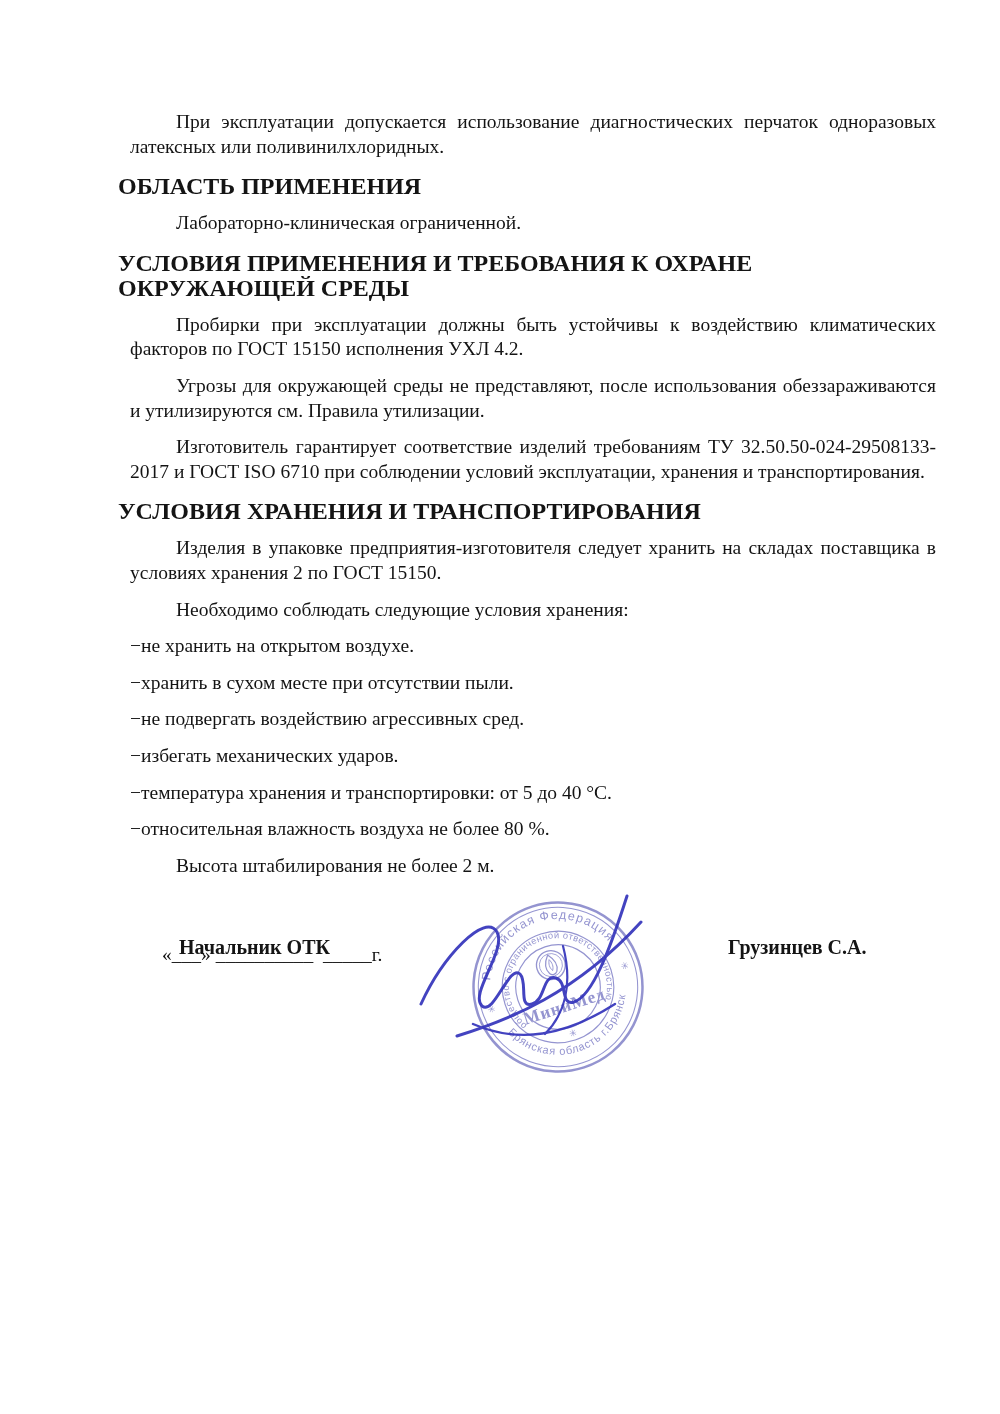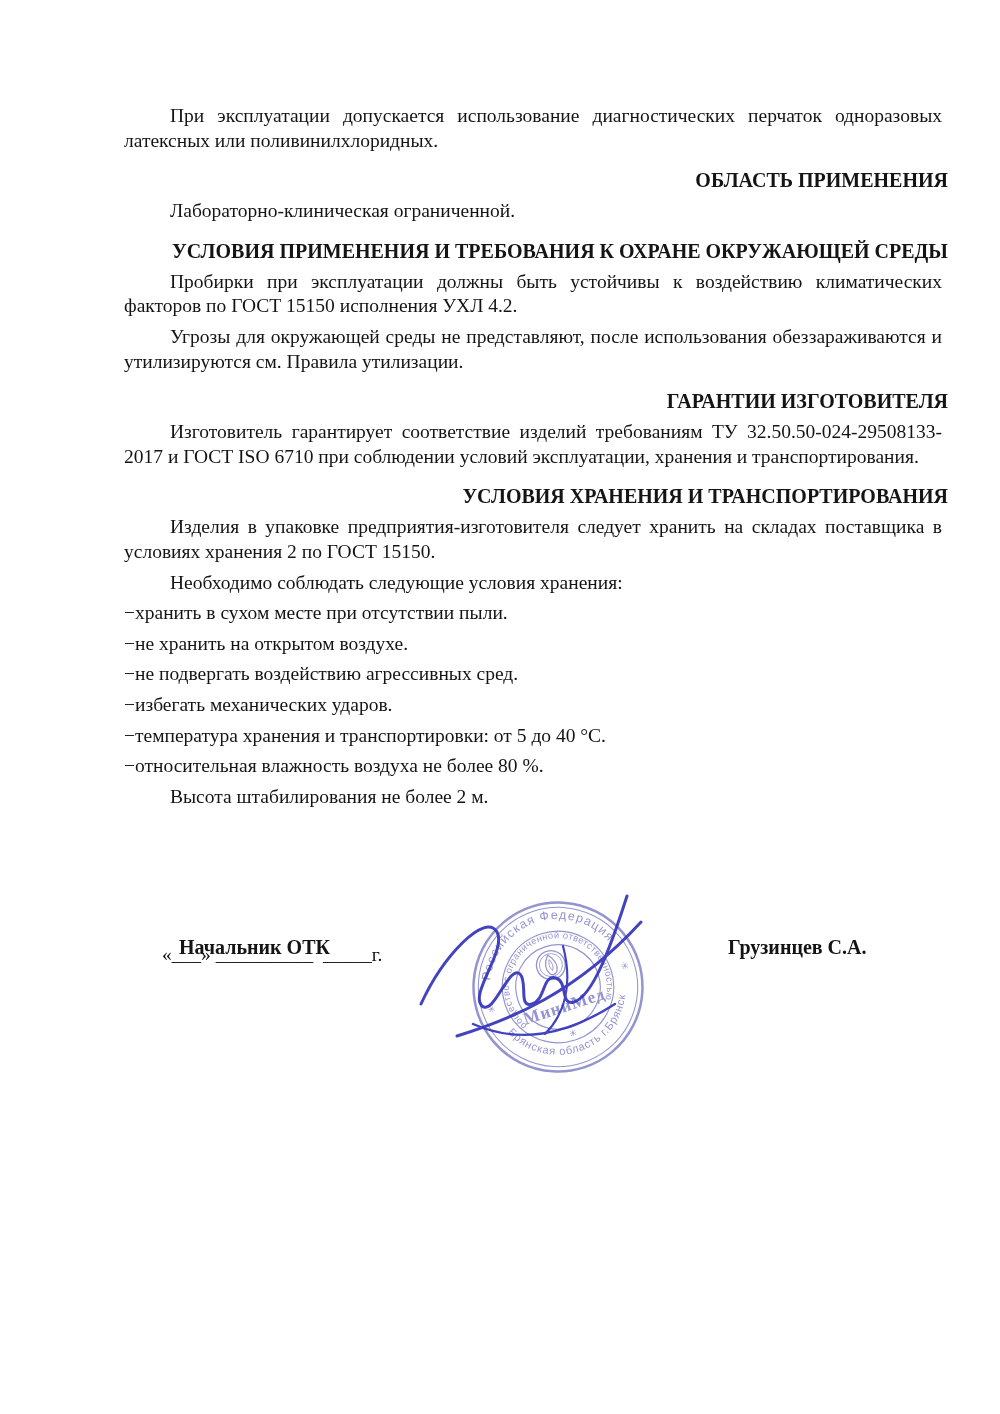--- a/index.html
+++ b/index.html
@@ -4,23 +4,23 @@
 <style>
   html,body{margin:0;padding:0;}
   body{
     width:1000px;height:1414px;position:relative;background:#ffffff;
     font-family:"Liberation Serif", serif;color:#141414;overflow:hidden;
   }
   .doc{
     position:absolute;left:118px;top:98px;width:830px;
     font-size:19.5px;line-height:24.6px;text-align:justify;
   }
-  .doc p{margin:6px;text-indent:46px;}
+  .doc p{margin:12px;text-indent:46px;}
   .hd{
-    font-size:20px;line-height:25px;font-weight:bold;text-align:right;
+    font-size:24px;line-height:25px;font-weight:bold;text-align:left;
     margin:15px 0 1px 0;text-indent:0;
   }
   .cond{text-indent:0 !important;text-align:left;}
   .sig-left{position:absolute;left:179px;top:936px;font-size:20px;font-weight:bold;}
   .sig-date{position:absolute;left:162px;top:944px;font-size:19.5px;white-space:pre;}
   .sig-right{position:absolute;left:728px;top:936px;font-size:20px;font-weight:bold;}
   .stamp-svg{position:absolute;left:462px;top:891px;width:192px;height:192px;opacity:.82;}
   .sign-svg{position:absolute;left:413px;top:884px;width:252px;height:168px;opacity:.92;}
 </style>
 </head>
@@ -29,29 +29,28 @@
 <main class="doc">
   <p>При эксплуатации допускается использование диагностических перчаток одноразовых латексных или поливинилхлоридных.</p>
 
   <h2 class="hd">ОБЛАСТЬ ПРИМЕНЕНИЯ</h2>
   <p>Лабораторно-клиническая ограниченной.</p>
 
   <h2 class="hd">УСЛОВИЯ ПРИМЕНЕНИЯ И ТРЕБОВАНИЯ К ОХРАНЕ ОКРУЖАЮЩЕЙ СРЕДЫ</h2>
   <p>Пробирки при эксплуатации должны быть устойчивы к воздействию климатических факторов по ГОСТ 15150 исполнения УХЛ 4.2.</p>
   <p>Угрозы для окружающей среды не представляют, после использования обеззараживаются и утилизируются см. Правила утилизации.</p>
 
-  <h2 class="hd">ГАРАНТИИ ИЗГОТОВИТЕЛЯ</h2>
   <p>Изготовитель гарантирует соответствие изделий требованиям ТУ 32.50.50-024-29508133-2017 и ГОСТ ISO 6710 при соблюдении условий эксплуатации, хранения и транспортирования.</p>
 
   <h2 class="hd">УСЛОВИЯ ХРАНЕНИЯ И ТРАНСПОРТИРОВАНИЯ</h2>
   <p>Изделия в упаковке предприятия-изготовителя следует хранить на складах поставщика в условиях хранения 2 по ГОСТ 15150.</p>
   <p>Необходимо соблюдать следующие условия хранения:</p>
 
+  <p class="cond">−не хранить на открытом воздухе.</p>
   <p class="cond">−хранить в сухом месте при отсутствии пыли.</p>
-  <p class="cond">−не хранить на открытом воздухе.</p>
   <p class="cond">−не подвергать воздействию агрессивных сред.</p>
   <p class="cond">−избегать механических ударов.</p>
   <p class="cond">−температура хранения и транспортировки: от 5 до 40 °С.</p>
   <p class="cond">−относительная влажность воздуха не более 80 %.</p>
 
   <p>Высота штабилирования не более 2 м.</p>
 </main>
 
 <div class="sig-left">Начальник ОТК</div>
 <div class="sig-date">«___» __________  _____г.</div>

